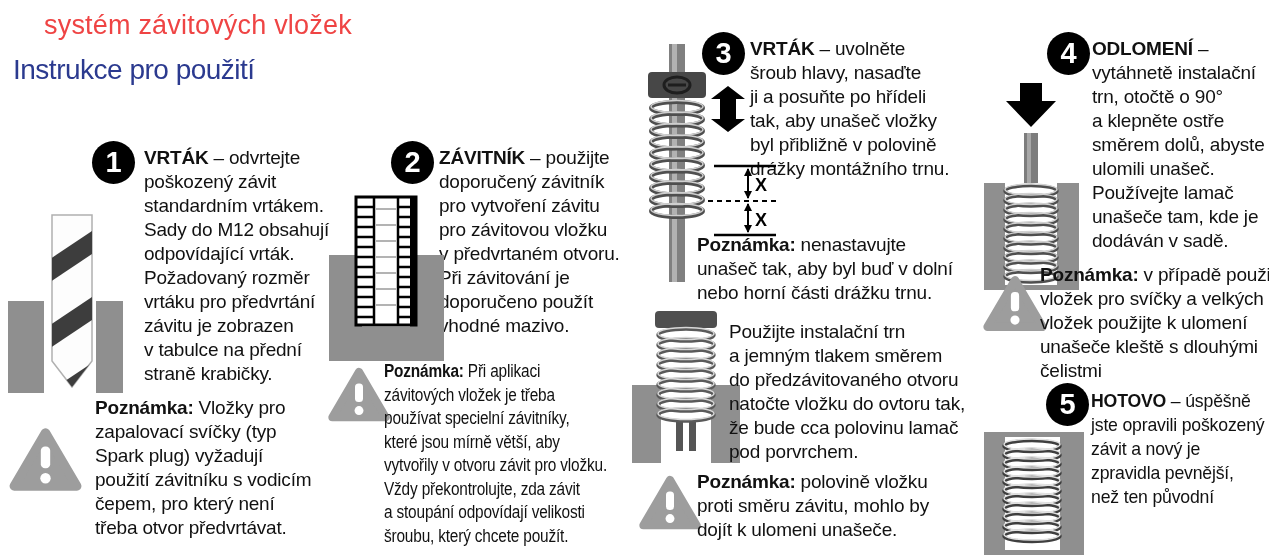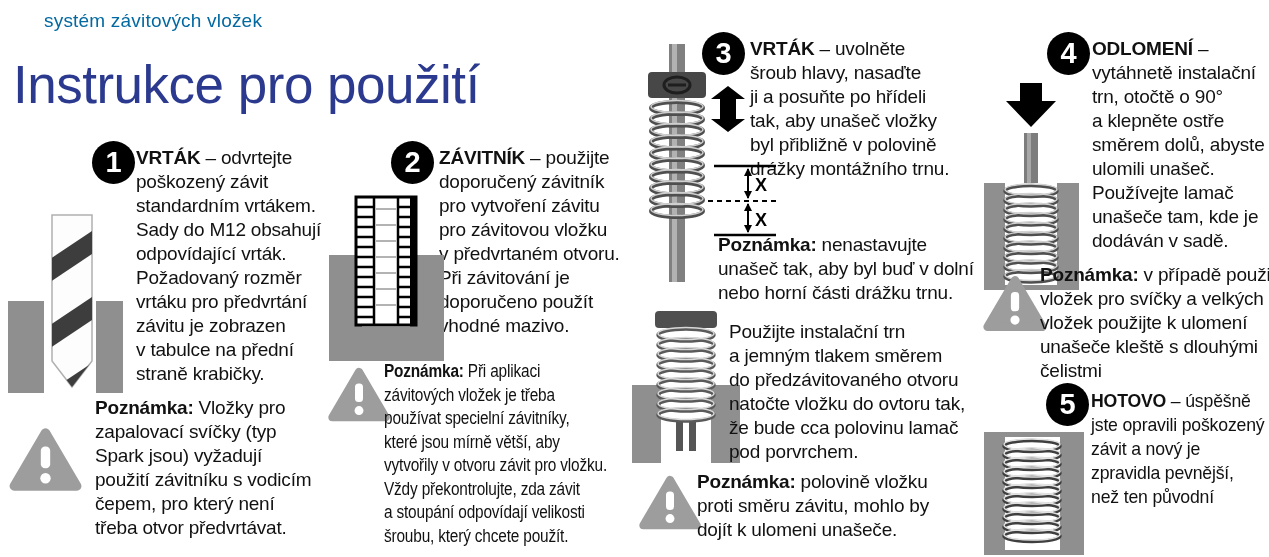--- a/index.html
+++ b/index.html
@@ -6,36 +6,36 @@
   body{
     width:1269px;height:557px;position:relative;overflow:hidden;
     background:#ffffff;color:#111;
     font-family:"Liberation Sans", sans-serif;
   }
   .abs{position:absolute}
   .txt{font-size:19px;line-height:24px;white-space:pre;letter-spacing:-0.2px}
   .txt b{font-weight:bold}
   .sm{font-size:17.5px;line-height:23.5px;transform:scaleX(0.88);transform-origin:0 0}
   .narrow{transform:scaleX(0.93);transform-origin:0 0}
-  .subtitle{font-size:19px;letter-spacing:0.2px;color:#0369a1}
-  .title{font-size:53px;color:#2b3a8f;letter-spacing:-0.5px}
+  .subtitle{font-size:27px;letter-spacing:0.2px;color:#ef4444}
+  .title{font-size:28px;color:#2b3a8f;letter-spacing:-0.5px}
   .badge{
     width:43px;height:43px;border-radius:50%;background:#000;color:#fff;
     font-weight:bold;font-size:29px;display:flex;align-items:center;justify-content:center;
   }
   svg{display:block}
 </style>
 </head>
 <body>
 
 <div class="abs subtitle" style="left:44px;top:10px">systém závitových vložek</div>
 <div class="abs title" style="left:13px;top:54px">Instrukce pro použití</div>
 
 <div class="abs badge" style="left:92px;top:141px">1</div>
-<div class="abs txt" style="left:136px;top:146px"><b>VRTÁK</b><span> – odvrtejte
+<div class="abs txt" style="left:144px;top:146px"><b>VRTÁK</b><span> – odvrtejte
 poškozený závit
 standardním vrtákem.
 Sady do M12 obsahují
 odpovídající vrták.
 Požadovaný rozměr
 vrtáku pro předvrtání
 závitu je zobrazen
 v tabulce na přední
 straně krabičky.</span></div>
 
@@ -53,21 +53,21 @@
   </g>
 </svg>
 
 <svg class="abs" style="left:8px;top:426px" width="75" height="68" viewBox="0 0 72 64">
   <path d="M36,6 L66,57 L6,57 Z" fill="#9d9d9d" stroke="#9d9d9d" stroke-width="9" stroke-linejoin="round"></path>
   <rect x="31.5" y="19" width="9" height="21" rx="4" fill="#fff"></rect>
   <circle cx="36" cy="49.5" r="5" fill="#fff"></circle>
 </svg>
 <div class="abs txt" style="left:95px;top:396px"><b>Poznámka:</b><span> Vložky pro
 zapalovací svíčky (typ
-Spark jsou) vyžadují
+Spark plug) vyžadují
 použití závitníku s vodicím
 čepem, pro který není
 třeba otvor předvrtávat.</span></div>
 
 <div class="abs badge" style="left:391px;top:141px">2</div>
 <div class="abs txt" style="left:439px;top:146px"><b>ZÁVITNÍK</b><span> – použijte
 doporučený závitník
 pro vytvoření závitu
 pro závitovou vložku
 v předvrtaném otvoru.
@@ -156,21 +156,21 @@
   <line x1="40" y1="11" x2="40" y2="40" stroke="#000" stroke-width="2"></line>
   <polygon points="40,10 36,18 44,18" fill="#000"></polygon>
   <polygon points="40,41 36,33 44,33" fill="#000"></polygon>
   <line x1="40" y1="46" x2="40" y2="74" stroke="#000" stroke-width="2"></line>
   <polygon points="40,45 36,53 44,53" fill="#000"></polygon>
   <polygon points="40,75 36,67 44,67" fill="#000"></polygon>
   <text x="47" y="33" font-size="18" font-weight="bold" fill="#000">X</text>
   <text x="47" y="68" font-size="18" font-weight="bold" fill="#000">X</text>
 </svg>
 
-<div class="abs txt" style="left:718px;top:233px"><b>Poznámka:</b><span> nenastavujte
+<div class="abs txt" style="left:697px;top:233px"><b>Poznámka:</b><span> nenastavujte
 unašeč tak, aby byl buď v dolní
 nebo horní části drážku trnu.</span></div>
 
 <svg class="abs" style="left:632px;top:305px" width="108" height="162" viewBox="0 0 108 162">
   <rect x="0" y="80" width="108" height="78" fill="#8f8f8f"></rect>
   <rect x="29" y="80" width="50" height="78" fill="#fff"></rect>
   <rect x="44" y="116" width="7" height="30" fill="#555"></rect>
   <rect x="57" y="116" width="7" height="30" fill="#555"></rect>
   <rect x="23" y="6" width="62" height="17" rx="4" fill="#4f4f4f"></rect>
   <g fill="none" stroke="#5a5a5a" stroke-width="3.5">

